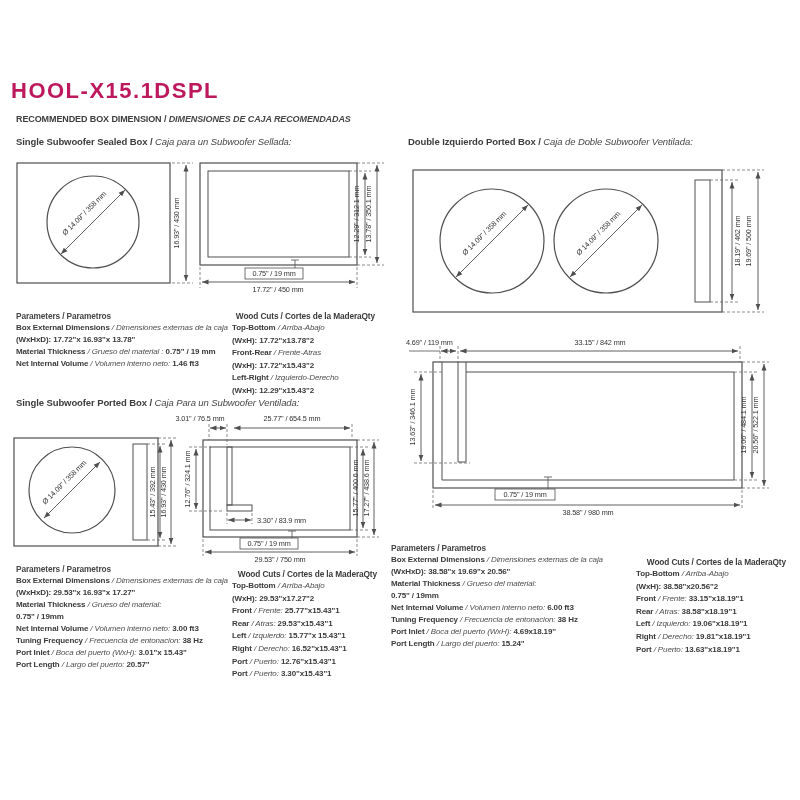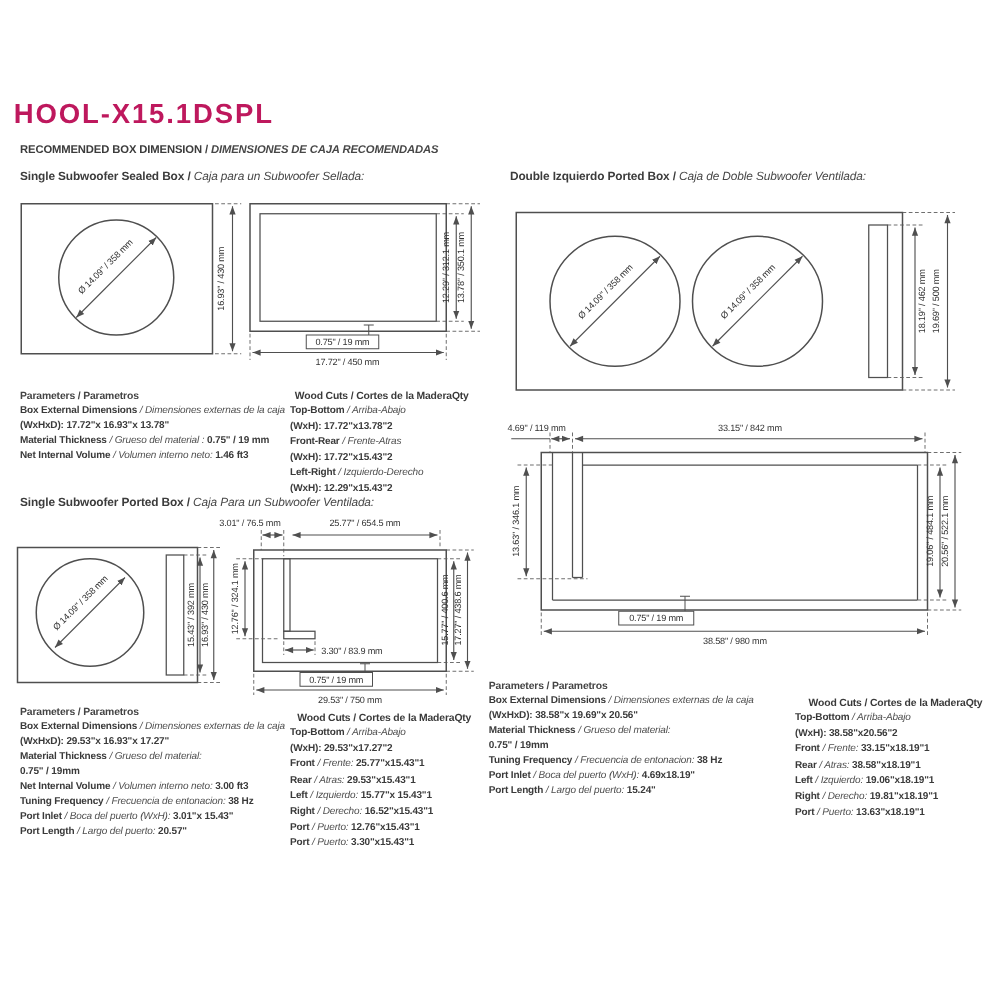--- a/index.html
+++ b/index.html
@@ -294,20 +294,21 @@
       <b class="q">1</b>
     </div>
 </div>
 
 <div class="abs tblock" style="left:391px;top:542px;width:248px">
   <div class="hd">Parameters / Parametros</div>
   <div class="prow"><b>Box External Dimensions</b><i> / Dimensiones externas de la caja</i><b></b></div>
   <div class="prow"><b></b><i></i><b>(WxHxD): 38.58"x 19.69"x 20.56"</b></div>
   <div class="prow"><b>Material Thickness </b><i>/ Grueso del material:</i><b></b></div>
   <div class="prow"><b></b><i></i><b>0.75" / 19mm</b></div>
+  <div class="prow"><b>Net Internal Volume </b><i>/ Volumen interno neto:  </i><b>6.00 ft3</b></div>
   <div class="prow"><b>Tuning Frequency </b><i>/ Frecuencia de entonacion:  </i><b>38 Hz</b></div>
   <div class="prow"><b>Port Inlet </b><i>/ Boca del puerto (WxH): </i><b>4.69x18.19"</b></div>
   <div class="prow"><b>Port Length </b><i>/ Largo del puerto: </i><b>15.24"</b></div>
 </div>
 
 <div class="abs tblock wood" style="left:636px;top:556px;width:150px">
   <div class="whead">
       <b>Wood Cuts /  Cortes de la Madera</b>
       <b>Qty</b>
     </div>

